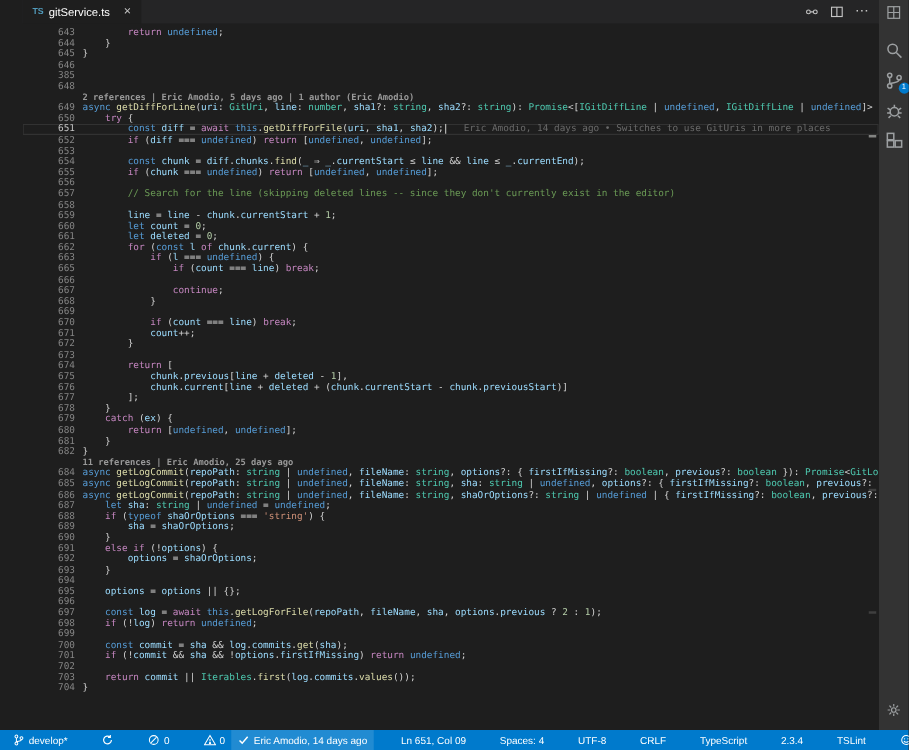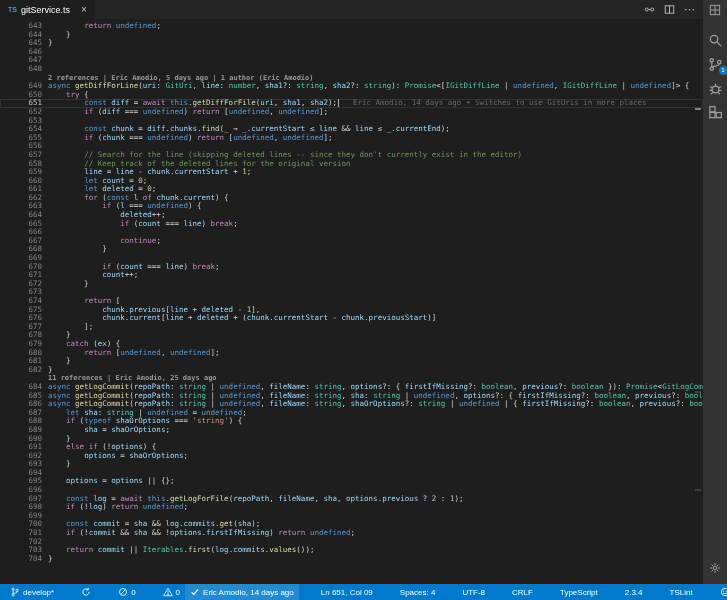--- a/index.html
+++ b/index.html
@@ -1,19 +1,19 @@
 <!DOCTYPE html>
 <html style="--statusbar: #007acc; --activitybar: #333333; --editor_bg: #1e1e1e; --tabbar: #252526; --tab_active: #1e1e1e; --ts_icon: #519aba; --badge: #007acc;"><head>
 <meta charset="utf-8">
 <style>
   html,body{margin:0;padding:0;}
   body{width:727px;height:600px;overflow:hidden;background:#1e1e1e;font-family:"Liberation Sans",sans-serif;}
   .window{position:relative;width:727px;height:600px;display:flex;flex-direction:column;background:var(--editor_bg,#1e1e1e);}
   .main{flex:1;display:flex;min-height:0;}
-  .editor-col{flex:1;display:flex;flex-direction:column;min-width:0;}
+  .editor-col{flex:1;display:flex;flex-direction:column;min-width:0;margin-left:18px;}
   .tabbar{height:19px;background:var(--tabbar,#252526);display:flex;justify-content:space-between;align-items:stretch;}
   .tab{display:flex;align-items:center;gap:4px;padding:0 8px;background:var(--tab_active,#1e1e1e);font-size:9px;color:#ffffff;}
   .tab .ts{color:var(--ts_icon,#519aba);font-weight:bold;font-size:7px;letter-spacing:0;}
   .tab .close{color:#c5c5c5;font-size:10px;margin-left:7px;cursor:pointer;}
   .tab-actions{display:flex;align-items:center;gap:9px;padding-right:8px;color:#c5c5c5;}
   .tab-actions .icon{width:11px;height:11px;}
   .tab-actions .icon svg{width:11px;height:11px;display:block;}
   .tab-actions .more{font-size:11px;line-height:11px;color:#c5c5c5;}
 
   .editor{flex:1;position:relative;overflow:hidden;background:var(--editor_bg,#1e1e1e);padding-top:3px;}
@@ -74,39 +74,38 @@
           </div>
       </div>
       <div class="editor" id="code-area">
         <div class="ruler-mark" style="top:89px;"></div>
         <div class="ruler-mark dim" style="top:372px;"></div>
         <div class="ruler-mark dim" style="top:470px;"></div>
           <div class="row"><div class="gutter">643</div><div class="code"><span class="tk-pl">        </span><span class="tk-ctl">return </span><span class="tk-kw">undefined</span><span class="tk-pl">;</span></div></div>
           <div class="row"><div class="gutter">644</div><div class="code"><span class="tk-pl">    }</span></div></div>
           <div class="row"><div class="gutter">645</div><div class="code"><span class="tk-pl">}</span></div></div>
           <div class="row"><div class="gutter">646</div><div class="code"></div></div>
-          <div class="row"><div class="gutter">647</div><div class="code"></div></div>
+          <div class="row"><div class="gutter">385</div><div class="code"></div></div>
           <div class="row"><div class="gutter">648</div><div class="code"></div></div>
           <div class="row"><div class="gutter"></div><div class="code lens">2 references | Eric Amodio, 5 days ago | 1 author (Eric Amodio)</div></div>
           <div class="row"><div class="gutter">649</div><div class="code"><span class="tk-kw">async </span><span class="tk-fn">getDiffForLine</span><span class="tk-pl">(</span><span class="tk-v">uri</span><span class="tk-pl">: </span><span class="tk-ty">GitUri</span><span class="tk-pl">, </span><span class="tk-v">line</span><span class="tk-pl">: </span><span class="tk-ty">number</span><span class="tk-pl">, </span><span class="tk-v">sha1</span><span class="tk-pl">?: </span><span class="tk-ty">string</span><span class="tk-pl">, </span><span class="tk-v">sha2</span><span class="tk-pl">?: </span><span class="tk-ty">string</span><span class="tk-pl">): </span><span class="tk-ty">Promise</span><span class="tk-pl">&lt;[</span><span class="tk-ty">IGitDiffLine</span><span class="tk-pl"> | </span><span class="tk-kw">undefined</span><span class="tk-pl">, </span><span class="tk-ty">IGitDiffLine</span><span class="tk-pl"> | </span><span class="tk-kw">undefined</span><span class="tk-pl">]&gt; {</span></div></div>
           <div class="row"><div class="gutter">650</div><div class="code"><span class="tk-pl">    </span><span class="tk-ctl">try</span><span class="tk-pl"> {</span></div></div>
           <div class="row current"><div class="gutter">651</div><div class="code"><span class="tk-pl">        </span><span class="tk-kw">const </span><span class="tk-v">diff</span><span class="tk-pl"> = </span><span class="tk-ctl">await </span><span class="tk-kw">this</span><span class="tk-pl">.</span><span class="tk-fn">getDiffForFile</span><span class="tk-pl">(</span><span class="tk-v">uri</span><span class="tk-pl">, </span><span class="tk-v">sha1</span><span class="tk-pl">, </span><span class="tk-v">sha2</span><span class="tk-pl">);</span><span class="cursor"></span><span class="blame">Eric Amodio, 14 days ago • Switches to use GitUris in more places</span></div></div>
           <div class="row"><div class="gutter">652</div><div class="code"><span class="tk-pl">        </span><span class="tk-ctl">if </span><span class="tk-pl">(</span><span class="tk-v">diff</span><span class="tk-pl"> === </span><span class="tk-kw">undefined</span><span class="tk-pl">) </span><span class="tk-ctl">return</span><span class="tk-pl"> [</span><span class="tk-kw">undefined</span><span class="tk-pl">, </span><span class="tk-kw">undefined</span><span class="tk-pl">];</span></div></div>
           <div class="row"><div class="gutter">653</div><div class="code"></div></div>
           <div class="row"><div class="gutter">654</div><div class="code"><span class="tk-pl">        </span><span class="tk-kw">const </span><span class="tk-v">chunk</span><span class="tk-pl"> = </span><span class="tk-v">diff</span><span class="tk-pl">.</span><span class="tk-v">chunks</span><span class="tk-pl">.</span><span class="tk-fn">find</span><span class="tk-pl">(</span><span class="tk-v">_</span><span class="tk-pl"> ⇒ </span><span class="tk-v">_</span><span class="tk-pl">.</span><span class="tk-v">currentStart</span><span class="tk-pl"> ≤ </span><span class="tk-v">line</span><span class="tk-pl"> &amp;&amp; </span><span class="tk-v">line</span><span class="tk-pl"> ≤ </span><span class="tk-v">_</span><span class="tk-pl">.</span><span class="tk-v">currentEnd</span><span class="tk-pl">);</span></div></div>
           <div class="row"><div class="gutter">655</div><div class="code"><span class="tk-pl">        </span><span class="tk-ctl">if </span><span class="tk-pl">(</span><span class="tk-v">chunk</span><span class="tk-pl"> === </span><span class="tk-kw">undefined</span><span class="tk-pl">) </span><span class="tk-ctl">return</span><span class="tk-pl"> [</span><span class="tk-kw">undefined</span><span class="tk-pl">, </span><span class="tk-kw">undefined</span><span class="tk-pl">];</span></div></div>
           <div class="row"><div class="gutter">656</div><div class="code"></div></div>
           <div class="row"><div class="gutter">657</div><div class="code"><span class="tk-pl">        </span><span class="tk-cm">// Search for the line (skipping deleted lines -- since they don't currently exist in the editor)</span></div></div>
-          <div class="row"><div class="gutter">658</div><div class="code"><span class="tk-pl">        </span><span class="tk-cm">// Keep track of the deleted lines for the original version</span></div></div>
+          <div class="row"><div class="gutter">658</div><div class="code"><span class="tk-pl">        </span></div></div>
           <div class="row"><div class="gutter">659</div><div class="code"><span class="tk-pl">        </span><span class="tk-v">line</span><span class="tk-pl"> = </span><span class="tk-v">line</span><span class="tk-pl"> - </span><span class="tk-v">chunk</span><span class="tk-pl">.</span><span class="tk-v">currentStart</span><span class="tk-pl"> + </span><span class="tk-num">1</span><span class="tk-pl">;</span></div></div>
           <div class="row"><div class="gutter">660</div><div class="code"><span class="tk-pl">        </span><span class="tk-kw">let </span><span class="tk-v">count</span><span class="tk-pl"> = </span><span class="tk-num">0</span><span class="tk-pl">;</span></div></div>
           <div class="row"><div class="gutter">661</div><div class="code"><span class="tk-pl">        </span><span class="tk-kw">let </span><span class="tk-v">deleted</span><span class="tk-pl"> = </span><span class="tk-num">0</span><span class="tk-pl">;</span></div></div>
           <div class="row"><div class="gutter">662</div><div class="code"><span class="tk-pl">        </span><span class="tk-ctl">for </span><span class="tk-pl">(</span><span class="tk-kw">const </span><span class="tk-v">l</span><span class="tk-ctl"> of </span><span class="tk-v">chunk</span><span class="tk-pl">.</span><span class="tk-v">current</span><span class="tk-pl">) {</span></div></div>
           <div class="row"><div class="gutter">663</div><div class="code"><span class="tk-pl">            </span><span class="tk-ctl">if </span><span class="tk-pl">(</span><span class="tk-v">l</span><span class="tk-pl"> === </span><span class="tk-kw">undefined</span><span class="tk-pl">) {</span></div></div>
-          <div class="row"><div class="gutter">664</div><div class="code"><span class="tk-pl">                </span><span class="tk-v">deleted</span><span class="tk-pl">++;</span></div></div>
           <div class="row"><div class="gutter">665</div><div class="code"><span class="tk-pl">                </span><span class="tk-ctl">if </span><span class="tk-pl">(</span><span class="tk-v">count</span><span class="tk-pl"> === </span><span class="tk-v">line</span><span class="tk-pl">) </span><span class="tk-ctl">break</span><span class="tk-pl">;</span></div></div>
           <div class="row"><div class="gutter">666</div><div class="code"></div></div>
           <div class="row"><div class="gutter">667</div><div class="code"><span class="tk-pl">                </span><span class="tk-ctl">continue</span><span class="tk-pl">;</span></div></div>
           <div class="row"><div class="gutter">668</div><div class="code"><span class="tk-pl">            }</span></div></div>
           <div class="row"><div class="gutter">669</div><div class="code"></div></div>
           <div class="row"><div class="gutter">670</div><div class="code"><span class="tk-pl">            </span><span class="tk-ctl">if </span><span class="tk-pl">(</span><span class="tk-v">count</span><span class="tk-pl"> === </span><span class="tk-v">line</span><span class="tk-pl">) </span><span class="tk-ctl">break</span><span class="tk-pl">;</span></div></div>
           <div class="row"><div class="gutter">671</div><div class="code"><span class="tk-pl">            </span><span class="tk-v">count</span><span class="tk-pl">++;</span></div></div>
           <div class="row"><div class="gutter">672</div><div class="code"><span class="tk-pl">        }</span></div></div>
           <div class="row"><div class="gutter">673</div><div class="code"></div></div>
           <div class="row"><div class="gutter">674</div><div class="code"><span class="tk-pl">        </span><span class="tk-ctl">return</span><span class="tk-pl"> [</span></div></div>

